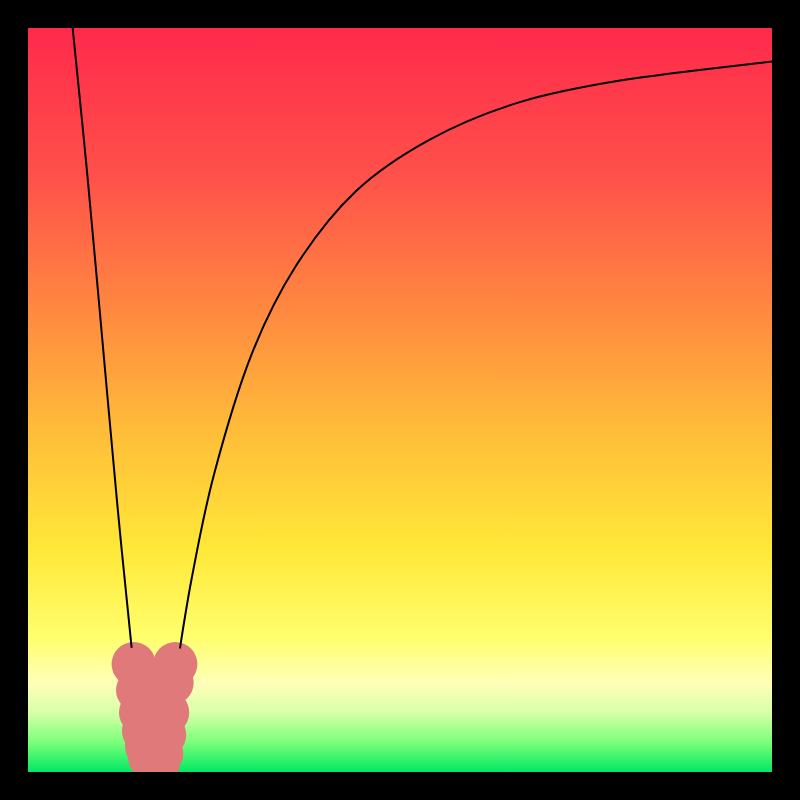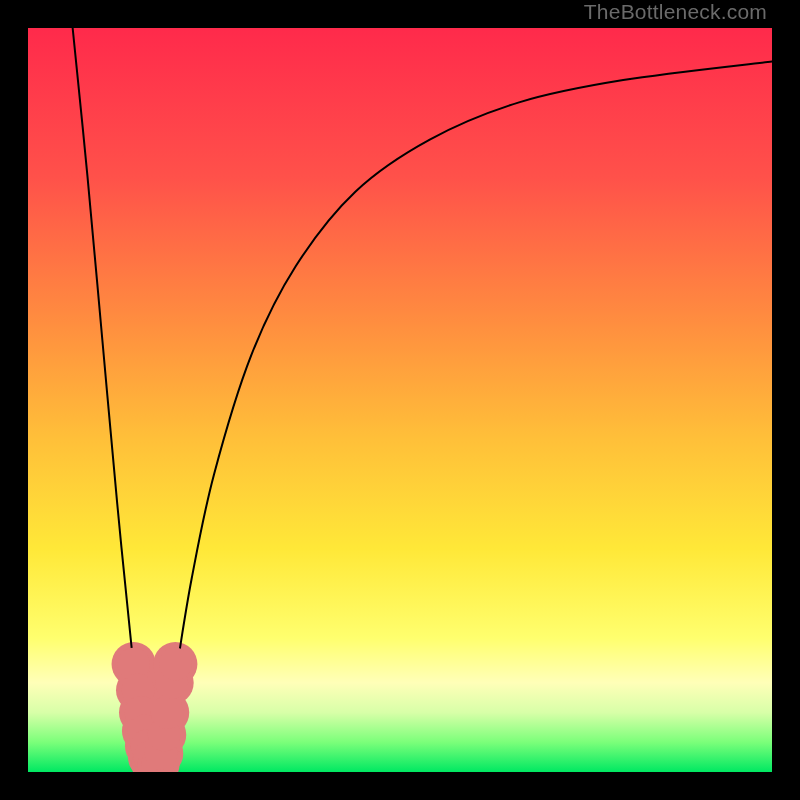--- a/index.html
+++ b/index.html
@@ -45,21 +45,20 @@
     font-size: 21px;
     font-weight: 500;
     letter-spacing: 0.2px;
     z-index: 10;
   }
 </style>
 </head>
 <body>
 
 <div class="frame">
-  <div class="watermark">TheBottleneck.com</div>
   <div class="plot-area">
     <svg class="gradient-bg" viewBox="0 0 744 744" preserveAspectRatio="none">
       <defs>
         <linearGradient id="bg-grad" x1="0" y1="0" x2="0" y2="1">
             <stop offset="0%" stop-color="#ff2a4b"></stop>
             <stop offset="20%" stop-color="#ff514a"></stop>
             <stop offset="40%" stop-color="#ff8f3f"></stop>
             <stop offset="55.00000000000001%" stop-color="#ffbf39"></stop>
             <stop offset="70%" stop-color="#ffe838"></stop>
             <stop offset="82%" stop-color="#ffff6e"></stop>

